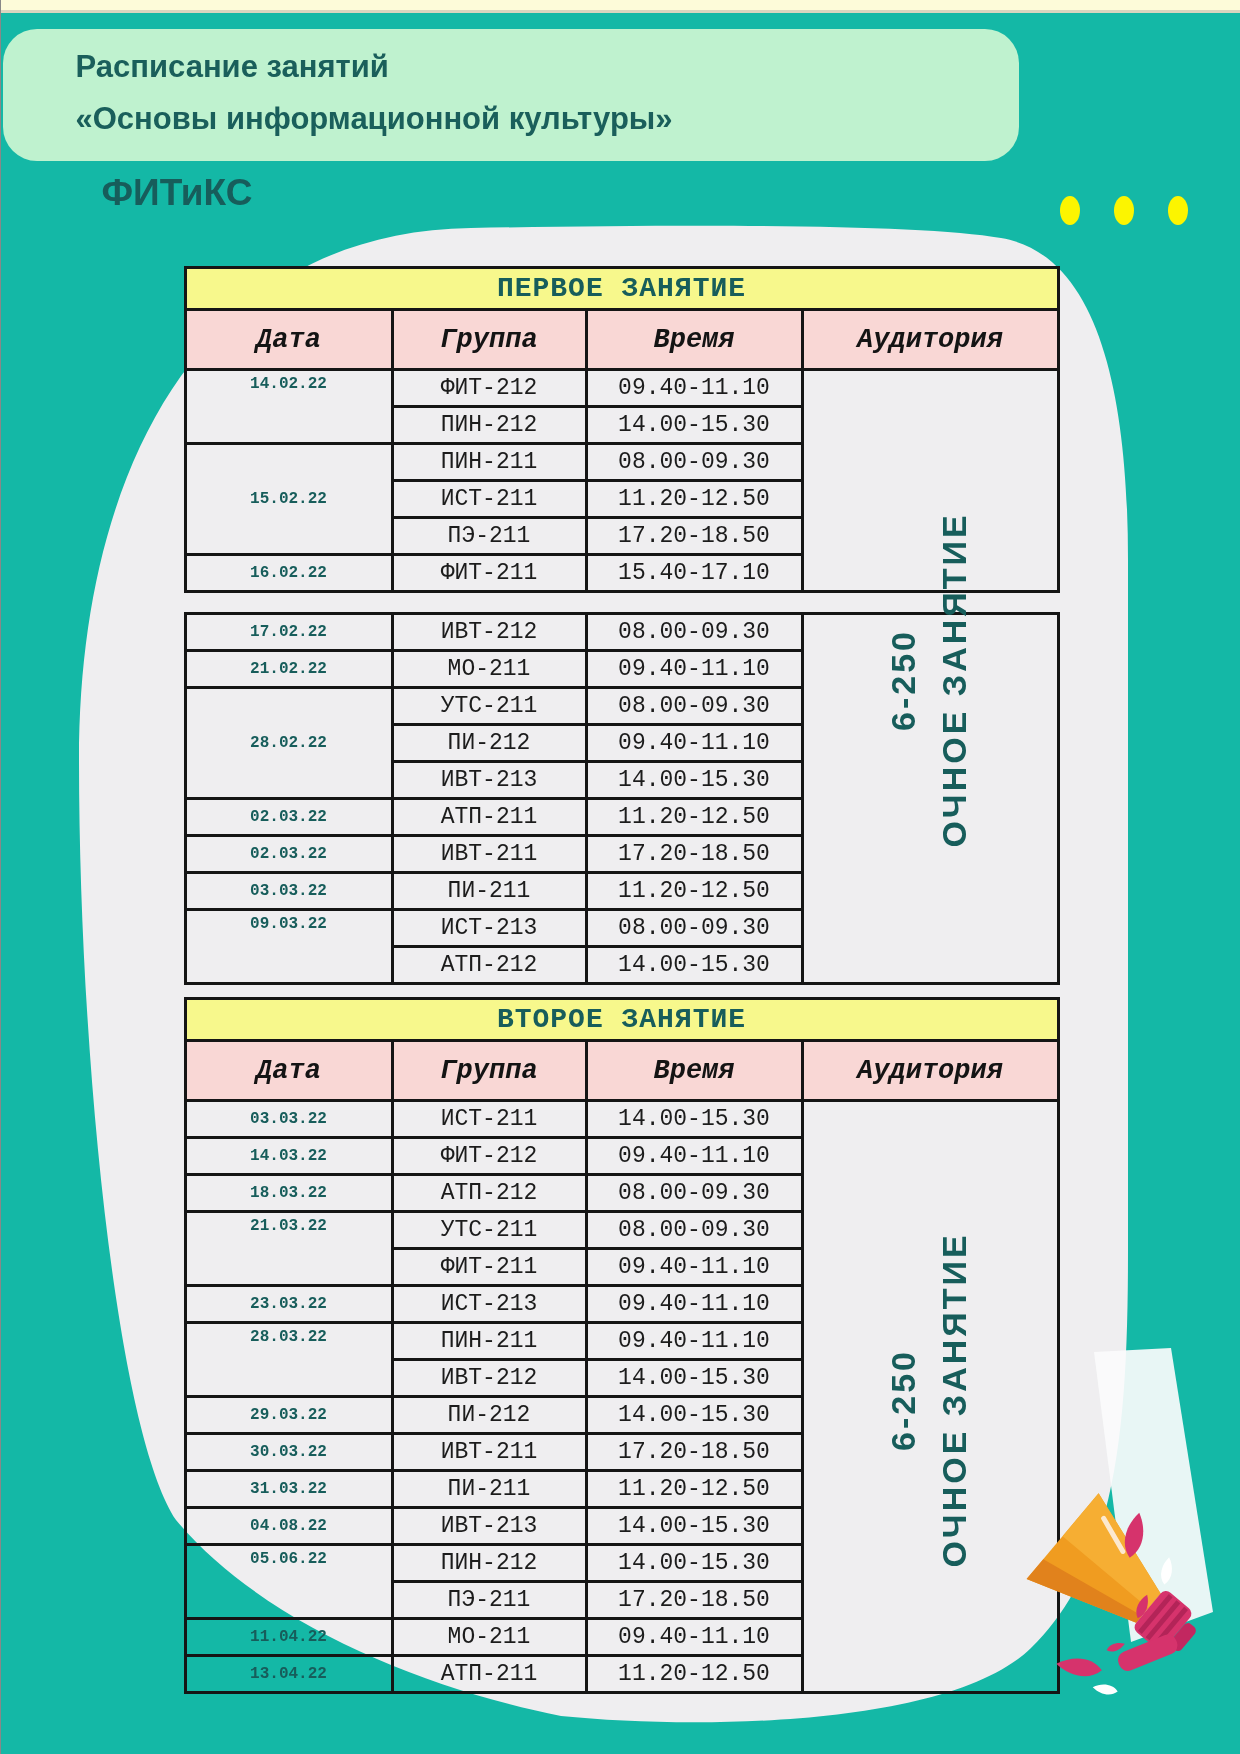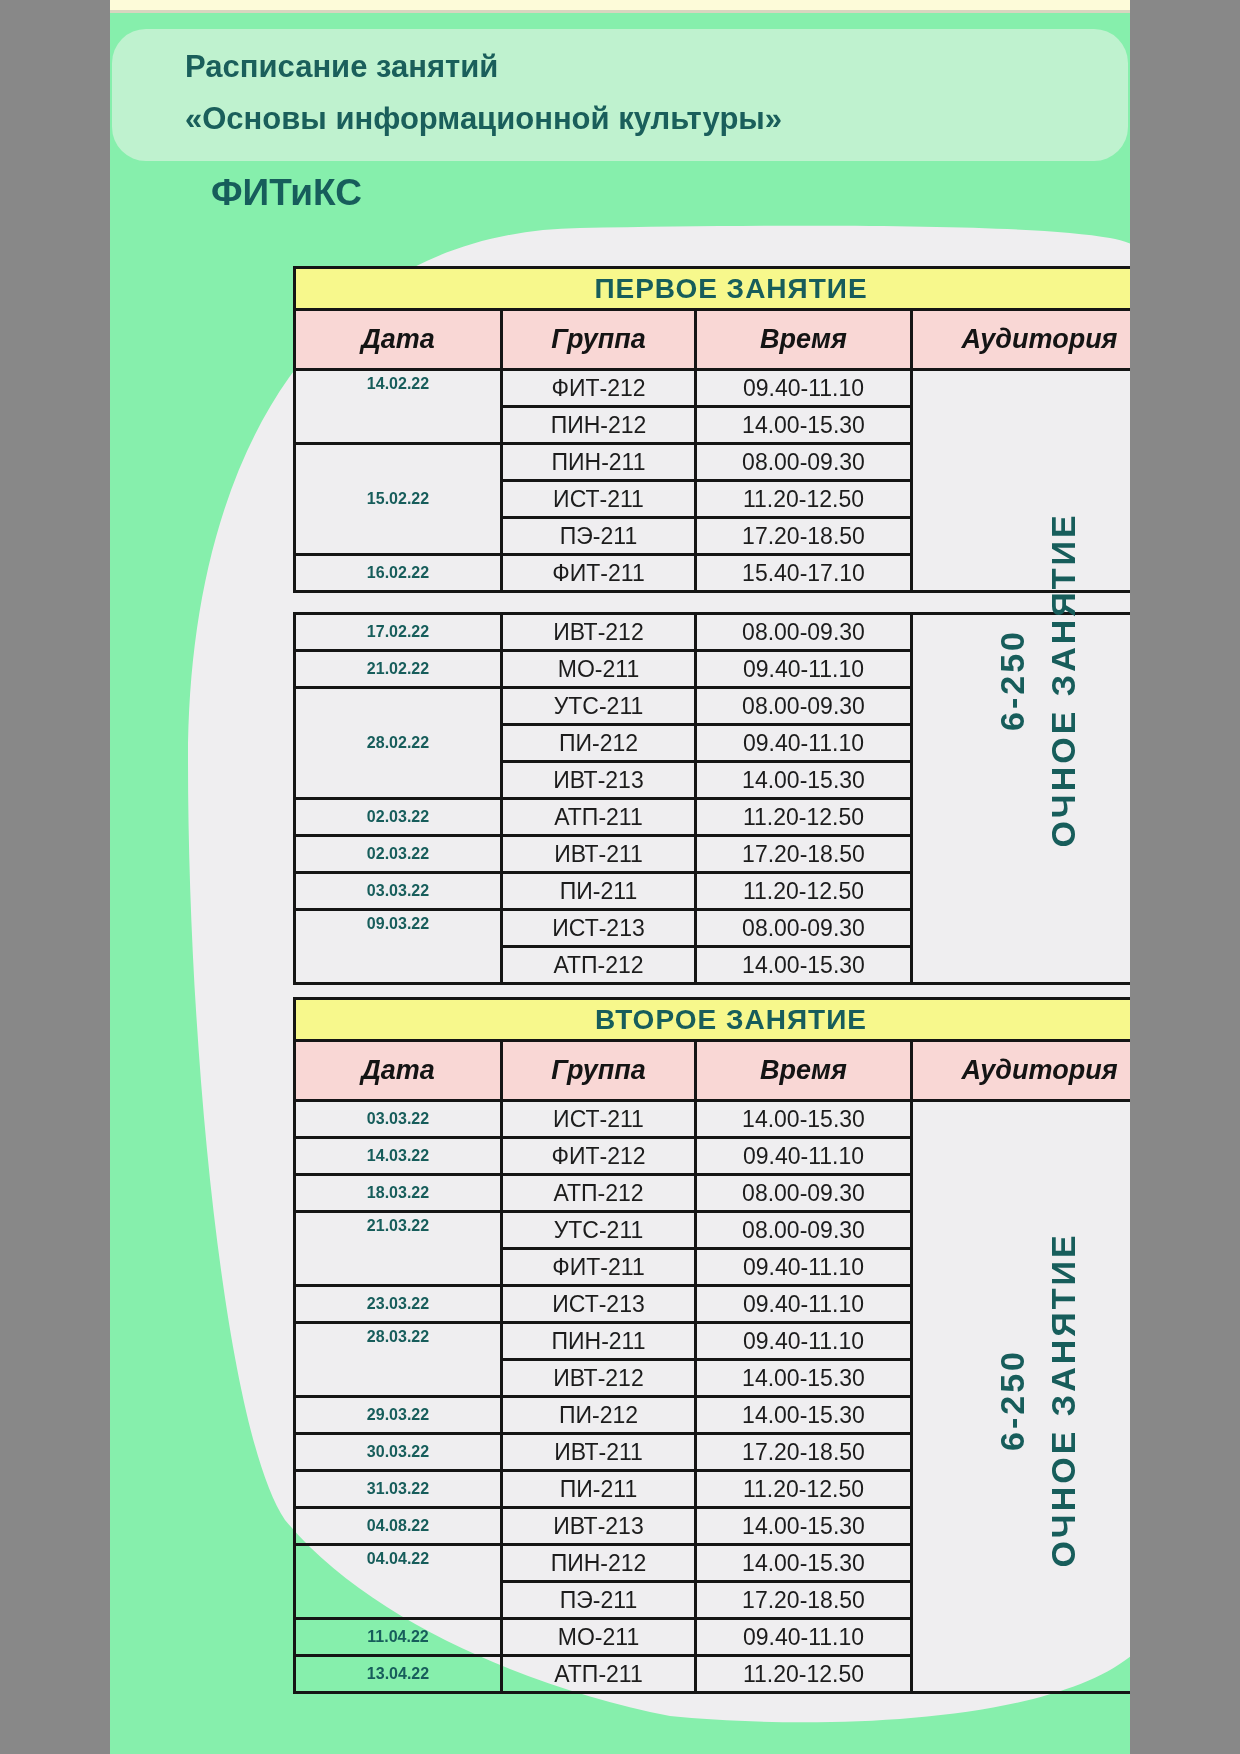--- a/index.html
+++ b/index.html
@@ -1,36 +1,36 @@
 <!DOCTYPE html>
 <html><head>
 <meta charset="utf-8">
 <style>
   html,body{margin:0;padding:0;background:#888;}
-  .page{position:relative;width:1020px;height:1754px;background:#86efac;overflow:hidden;
-        font-family:"Liberation Sans","DejaVu Sans",sans-serif;margin:0 auto;}
+  .page{position:relative;width:1224px;height:1754px;background:#14b8a6;overflow:hidden;
+        font-family:"Liberation Sans","DejaVu Sans",sans-serif;margin:0 auto;padding-left:15px;}
   .topline{position:absolute;top:10px;left:0;width:100%;height:3px;background:#D9D5BF;z-index:2;}
   .top-strip{position:absolute;top:0;left:0;width:100%;height:10px;background:#FDFBD9;z-index:2;}
 
   .title-box{position:absolute;left:2px;top:29px;width:1016px;height:132px;background:#BFF2CF;
              border-radius:34px;z-index:2;}
   .title-line{position:absolute;left:73px;font-size:31px;font-weight:bold;color:#1A5F5B;white-space:nowrap;}
   .tl1{top:20px;} .tl2{top:72px;}
   .faculty{position:absolute;left:101px;top:172px;width:960px;text-align:left;
            font-size:37px;font-weight:bold;color:#175D5B;z-index:2;}
 
   .dot{position:absolute;width:20px;height:29px;border-radius:50%;background:#FCF500;z-index:2;}
   .d1{left:1059px;top:196px;} .d2{left:1113px;top:196px;} .d3{left:1167px;top:196px;}
 
   #blob-svg{position:absolute;left:0;top:0;z-index:1;pointer-events:none;}
   #deco-svg{position:absolute;left:0;top:0;z-index:4;pointer-events:none;}
 
   .tbl-wrap{position:absolute;left:183px;width:873px;z-index:3;}
   #t1{top:266px;} #t2{top:997px;}
-  table.sched{border-collapse:collapse;table-layout:fixed;width:873px;}
+  table.sched{border-collapse:collapse;table-layout:fixed;width:873px;font-family:Liberation Mono, monospace;}
   table.sched.cont{margin-top:19px;}
   table.sched td, table.sched th{border:3px solid #151515;text-align:center;vertical-align:middle;
       padding:0;overflow:hidden;}
   td.band-cell{height:39px;background:#F7F88C;color:#175D5B;font-weight:bold;font-size:28px;letter-spacing:1px;}
   th.col-h{height:57px;background:#F9D7D5;font-style:italic;font-weight:bold;font-size:27px;color:#141414;}
   tr.data-row{height:37px;}
   td.c-date{font-weight:bold;color:#175D5B;font-size:16px;}
   td.c-date.va-top{vertical-align:top;padding-top:4px;}
   td.c-group, td.c-time{font-size:23px;color:#1c1c1c;font-weight:normal;}
   .aud-overlay{position:absolute;left:617px;width:256px;top:111px;bottom:3px;display:flex;
@@ -252,21 +252,21 @@
               <td rowspan="1" class="c-date">31.03.22</td>
               <td class="c-group">ПИ-211</td>
               <td class="c-time">11.20-12.50</td>
             </tr>
             <tr class="data-row">
               <td rowspan="1" class="c-date">04.08.22</td>
               <td class="c-group">ИВТ-213</td>
               <td class="c-time">14.00-15.30</td>
             </tr>
             <tr class="data-row">
-              <td rowspan="2" class="c-date va-top">04.04.22</td>
+              <td rowspan="2" class="c-date va-top">05.06.22</td>
               <td class="c-group">ПИН-212</td>
               <td class="c-time">14.00-15.30</td>
             </tr>
             <tr class="data-row">
               <td class="c-group">ПЭ-211</td>
               <td class="c-time">17.20-18.50</td>
             </tr>
             <tr class="data-row">
               <td rowspan="1" class="c-date">11.04.22</td>
               <td class="c-group">МО-211</td>

